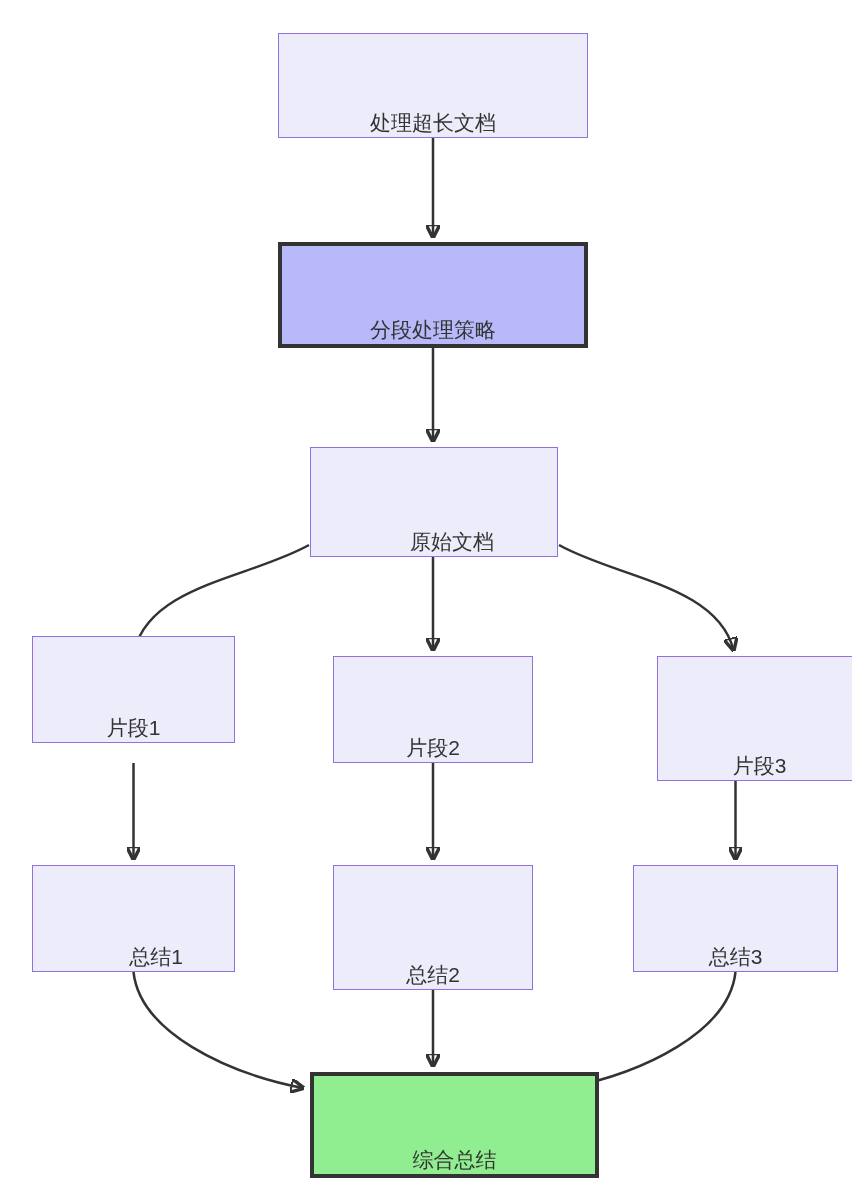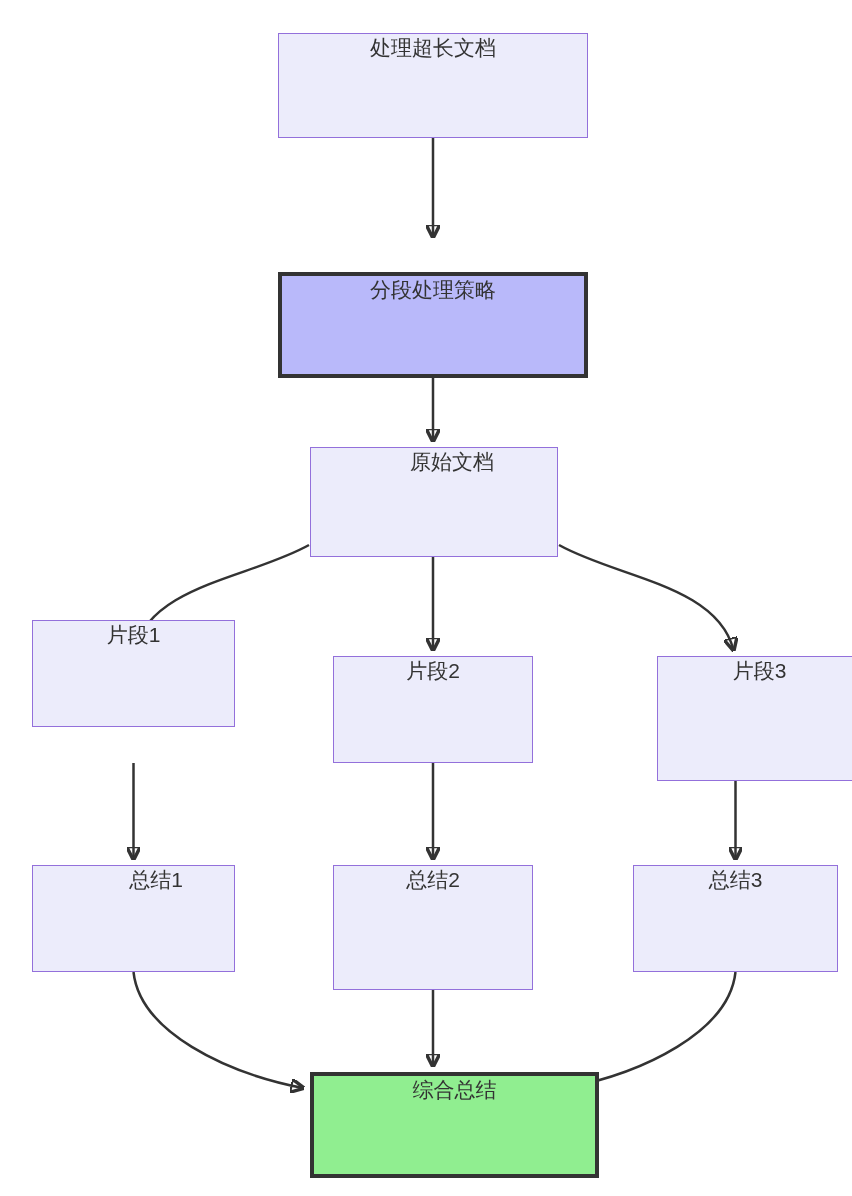--- a/index.html
+++ b/index.html
@@ -30,32 +30,31 @@
     pointer-events: none;
   }
   .edges path {
     fill: none;
     stroke: var(--edge-color);
     stroke-width: 2.5;
   }
   .node {
     position: absolute;
     display: flex;
-    align-items: flex-start;
+    align-items: flex-end;
     justify-content: center;
     text-align: center;
     font-size: 21px;
     color: var(--text-color);
     background: var(--node-fill);
     border: 1.5px solid var(--node-border);
   }
   .node--highlight {
     background: var(--highlight-fill);
     border: 4px solid var(--highlight-border);
-    margin-top: 30px;
   }
   .node--final {
     background: var(--final-fill);
     border: 4px solid var(--final-border);
   }
 </style>
 </head>
 <body>
 
 <div class="canvas">
@@ -88,21 +87,21 @@
   </div>
 
   <div class="node node--highlight" style="left:278px; top:242px; width:310px; height:106px;">
     <span>分段处理策略</span>
   </div>
 
   <div class="node" style="left:310px; top:447px; width:248px; height:110px;padding-left:36px;">
     <span>原始文档</span>
   </div>
 
-  <div class="node" style="left:32px; top:620px; width:203px; height:107px;">
+  <div class="node" style="left:32px; top:636px; width:203px; height:107px;">
     <span>片段1</span>
   </div>
 
   <div class="node" style="left:333px; top:656px; width:200px; height:107px;">
     <span>片段2</span>
   </div>
 
   <div class="node" style="left:633px; top:656px; width:205px; height:125px;margin-left:24px;">
     <span>片段3</span>
   </div>

